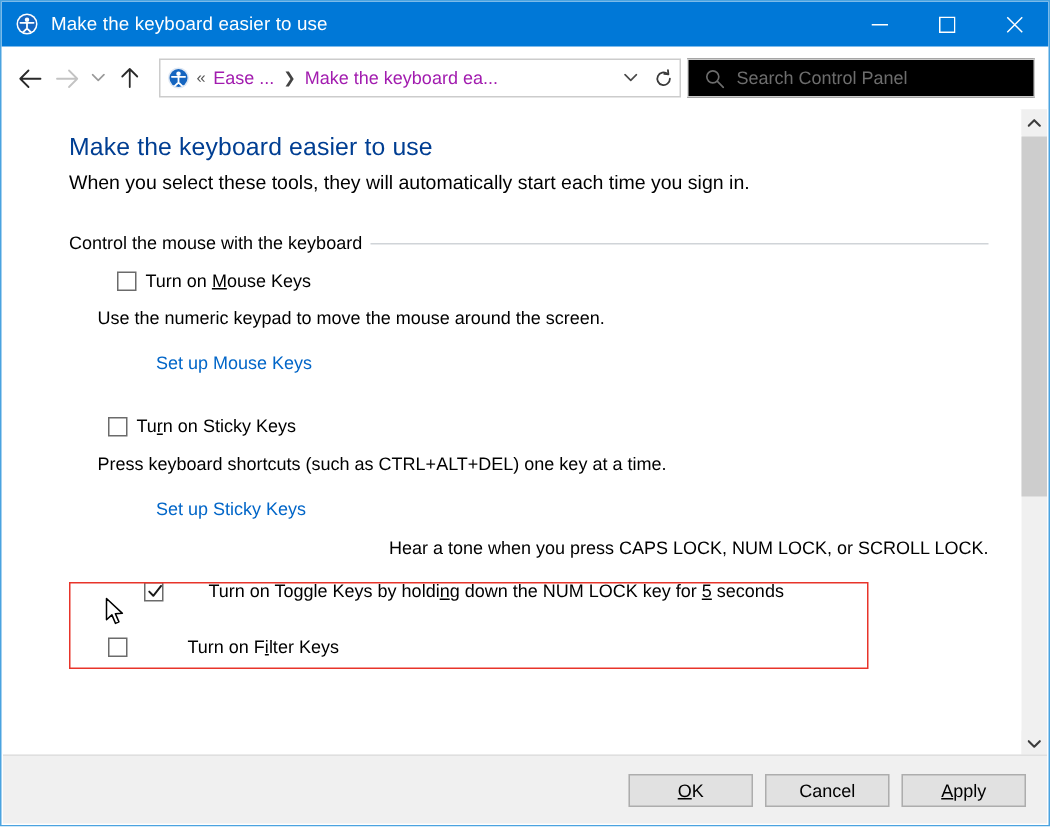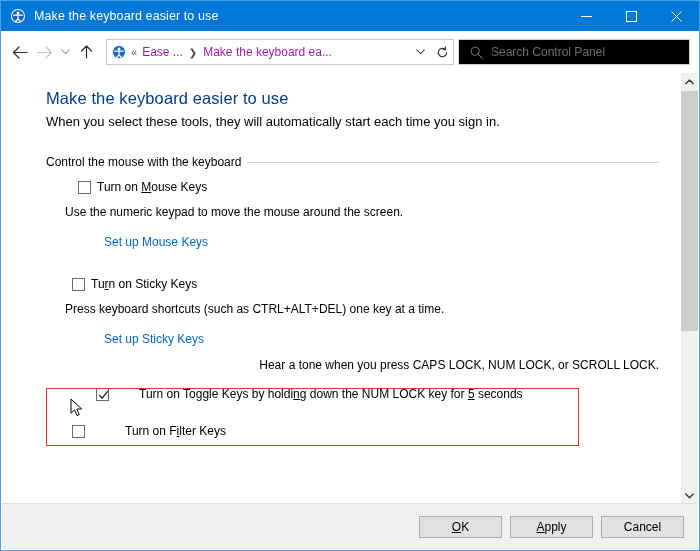--- a/index.html
+++ b/index.html
@@ -444,20 +444,20 @@
           <path d="M0.8 1.1 L4.5 4.8 L8.2 1.1" stroke="#3c3c3c" stroke-width="1.4" fill="none" stroke-linecap="round" stroke-linejoin="round"></path>
         </svg>
     </div>
   </div>
 
   <div class="btnbar">
     <div class="btn">
         <span><u>O</u><span>K</span></span>
       </div>
     <div class="btn">
+        <span>Cancel</span>
+      </div>
+    <div class="btn">
         <span><u>A</u><span>pply</span></span>
       </div>
-    <div class="btn">
-        <span>Cancel</span>
-      </div>
   </div>
 
 </div>
 
 </body></html>

